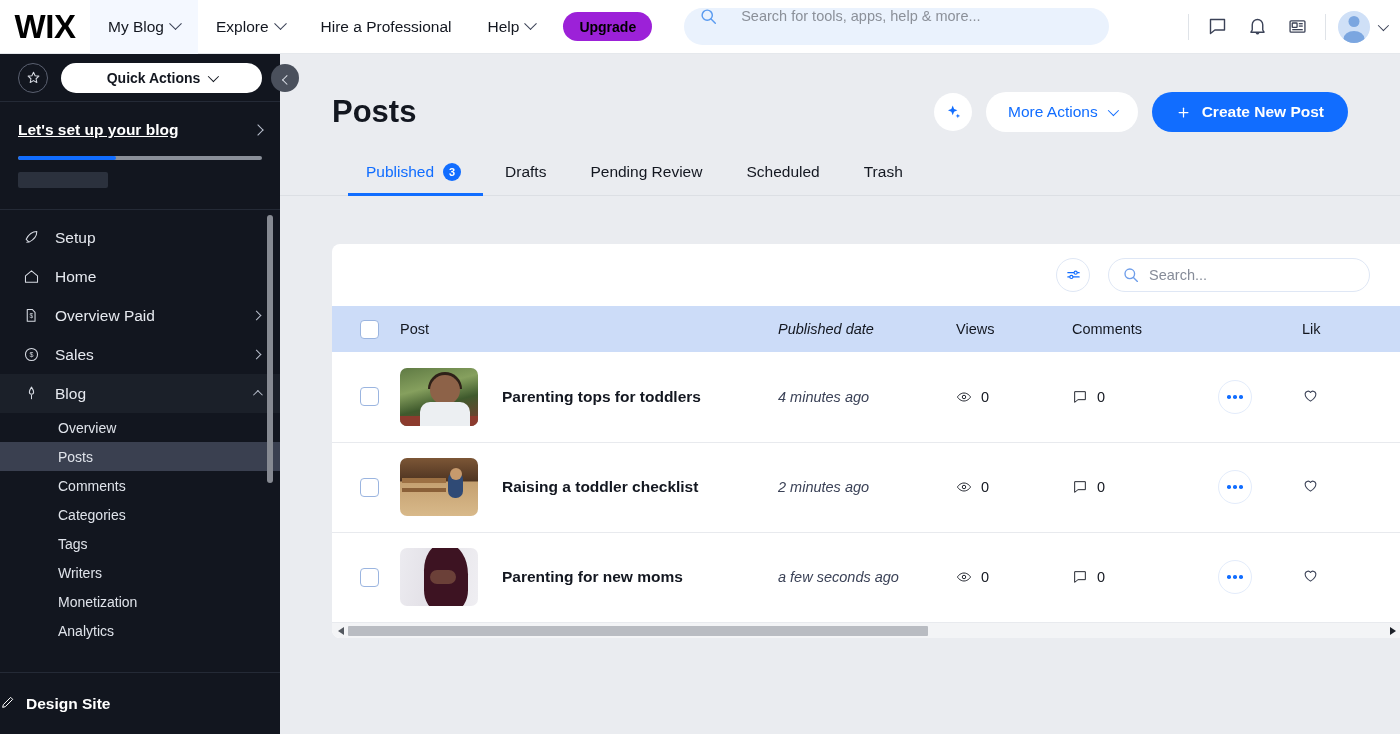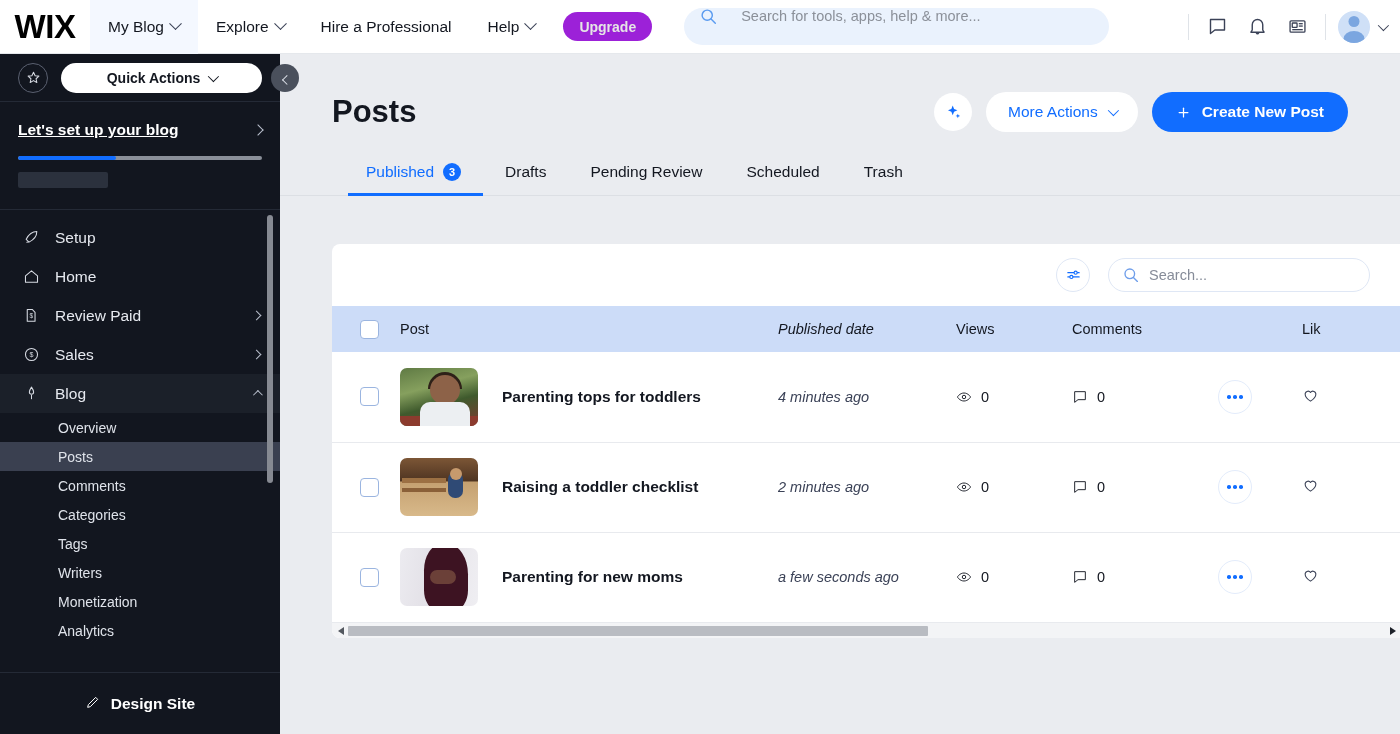--- a/index.html
+++ b/index.html
@@ -24,21 +24,21 @@
     height: 54px; padding: 0 18px; display: flex; align-items: center; gap: 7px;
     font-size: 15.5px; color: #131720; cursor: pointer;
   }
   .nav-tab.active { background: #f4f8ff; }
   .chev {
     display: inline-block; width: 9px; height: 9px;
     border-right: 1.6px solid #3b4257; border-bottom: 1.6px solid #3b4257;
     transform: rotate(45deg) translate(-2px,-2px);
   }
   .upgrade-btn {
-    margin-left: 10px; background: #9c21d8; color: #e5e5e5; border: none;
+    margin-left: 10px; background: #9c21d8; color: #000000; border: none;
     border-radius: 15px; height: 29px; padding: 0 16px;
     font-size: 14px; font-weight: 700; cursor: pointer;
     font-family: "Liberation Sans", sans-serif;
   }
   .search-wrap {
     margin-left: 32px; width: 425px; height: 37px;
     background: #eaf2fd; border-radius: 19px;
     display: flex; align-items: flex-start; padding: 0 16px; gap: 24px; cursor: text;
   }
   .search-wrap input {
@@ -142,21 +142,21 @@
     height: 29px; display: flex; align-items: center; padding-left: 58px;
     font-size: 14px; color: #dfe3ea; cursor: pointer;
   }
   .sub-item.sel { background: #3a4050; }
   .sb-scrollbar {
     position: absolute; right: 7px; top: 5px; width: 6px; height: 268px;
     background: #868a92; border-radius: 3px;
   }
   .design-bar {
     height: 62px; border-top: 1px solid #242a36; flex: none;
-    display: flex; align-items: center; justify-content: center; gap: 10px;
+    display: flex; align-items: center; gap: 10px;
     font-size: 15.5px; font-weight: 700; color: #fff; cursor: pointer;
   }
   .collapse-btn {
     position: absolute; left: 271px; top: 64px; width: 28px; height: 28px;
     border-radius: 50%; background: #4a505c; z-index: 25;
     display: flex; align-items: center; justify-content: center; cursor: pointer;
   }
   .chev-left {
     display: inline-block; width: 7px; height: 7px;
     border-left: 1.7px solid #dfe3ea; border-bottom: 1.7px solid #dfe3ea;
@@ -417,21 +417,21 @@
       <span class="ni-label">Home</span>
     </div>
 
     <div class="nav-item">
       <span class="nav-ico">
         <svg width="17" height="17" viewBox="0 0 24 24" fill="none" stroke="#d6dae2" stroke-width="1.5">
           <path d="M6 3.5h7l4 4V20H6V3.5z" stroke-linejoin="round"></path>
           <text x="9" y="16" font-size="9" fill="#d6dae2" stroke="none">$</text>
         </svg>
       </span>
-      <span class="ni-label">Review Paid</span>
+      <span class="ni-label">Overview Paid</span>
       <span class="chev-nav" style="transform:rotate(45deg)"></span>
     </div>
 
     <div class="nav-item">
       <span class="nav-ico">
         <svg width="17" height="17" viewBox="0 0 24 24" fill="none" stroke="#d6dae2" stroke-width="1.5">
           <circle cx="12" cy="12" r="8.5"></circle>
           <text x="9.3" y="16" font-size="10" fill="#d6dae2" stroke="none">$</text>
         </svg>
       </span>

